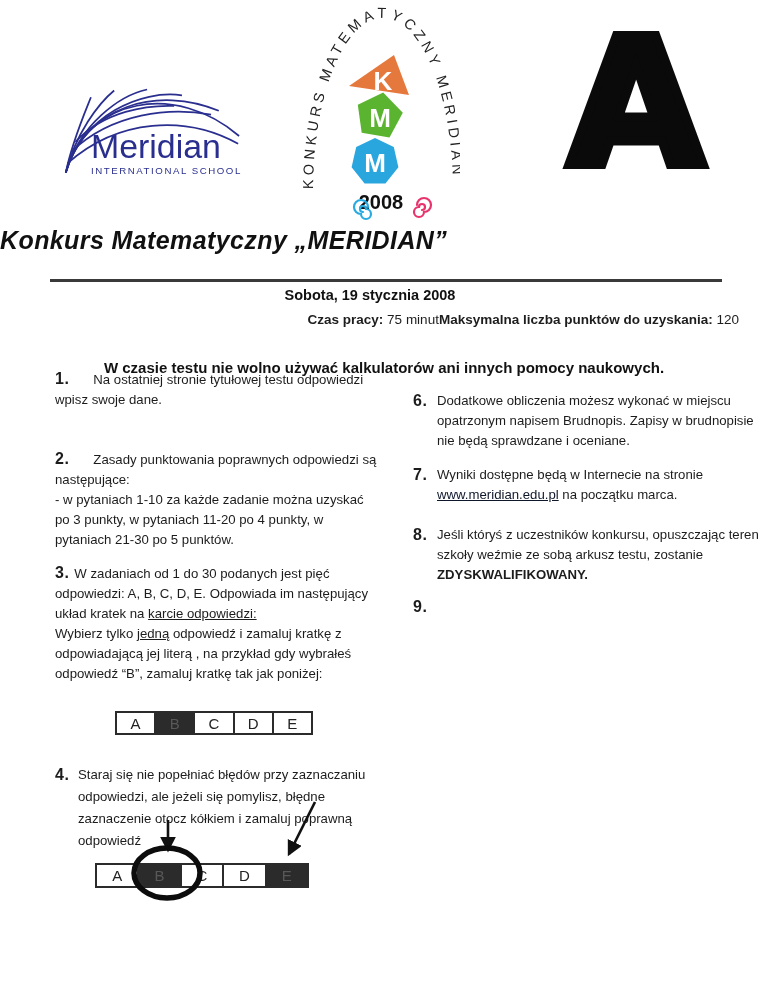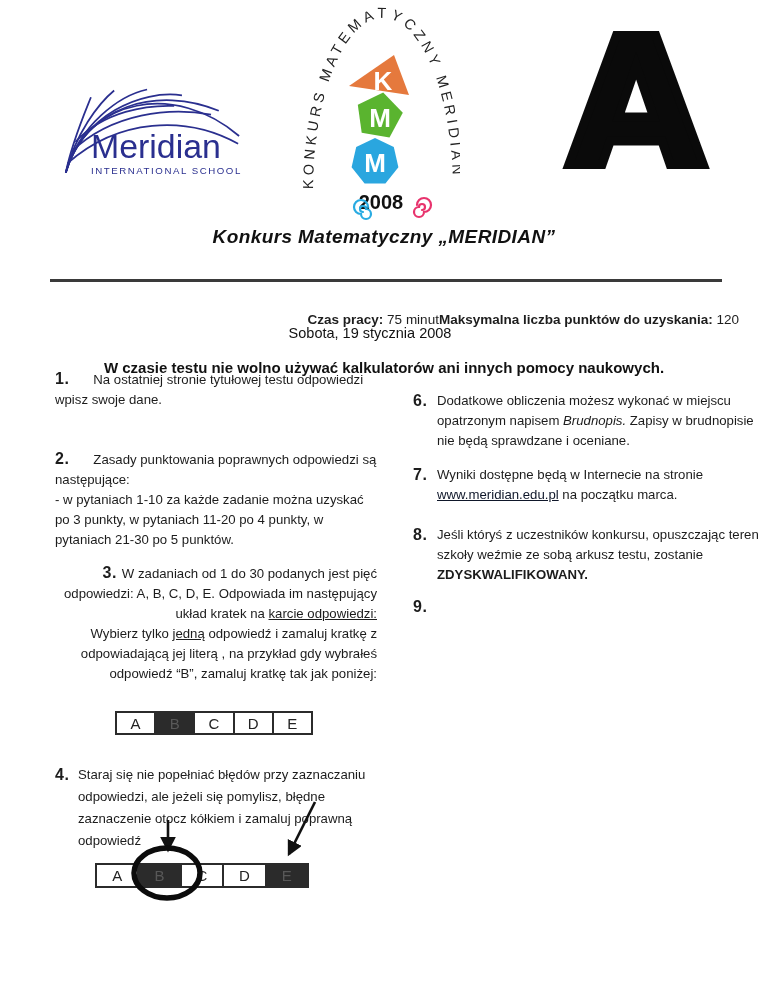--- a/index.html
+++ b/index.html
@@ -4,38 +4,38 @@
 <style>
   html,body{margin:0;padding:0;background:#e8e8e8;}
   .page{position:relative;width:768px;height:994px;background:#ffffff;margin:0 auto;
         font-family:"Liberation Sans",sans-serif;color:#1d1d1d;overflow:hidden;}
   .abs{position:absolute;}
 
   
   .variant{left:548px;top:16px;width:176px;text-align:center;
            font-family:"DejaVu Sans",sans-serif;font-weight:bold;font-size:176px;line-height:1;
            color:#0a0a0a;-webkit-text-stroke:9px #0a0a0a;letter-spacing:0;}
-  .doc-title{left:0;top:226px;width:768px;text-align:center;
-             font-size:19px;font-weight:bold;font-style:italic;letter-spacing:.4px;color:#111;}
+  .doc-title{left:0;top:226px;width:768px;text-align:left;
+             font-size:25px;font-weight:bold;font-style:italic;letter-spacing:.4px;color:#111;}
   .rule{left:50px;top:279px;width:672px;height:2.5px;background:#3a3a3a;}
-  .date-line{left:0;top:287px;width:740px;text-align:center;font-size:14.5px;font-weight:normal;color:#111;margin-top:38px;}
+  .date-line{left:0;top:287px;width:740px;text-align:center;font-size:14.5px;font-weight:bold;color:#111;}
   .info-row{left:57px;top:312px;width:682px;display:flex;justify-content:flex-end;font-size:13.5px;}
   .info-row b{font-weight:bold;}
   .warning{left:0;top:347px;width:768px;text-align:center;font-size:15px;font-weight:bold;color:#111;margin-top:12px;}
 
   
   .item{position:absolute;font-size:13.2px;line-height:20px;color:#1c1c1c;}
   .item .num{font-weight:bold;font-size:16px;letter-spacing:.5px;}
   .tab{display:inline-block;width:24px;}
   .tab-sm{display:inline-block;width:5px;}
   .hang{padding-left:23px;}
   .hang .num{position:absolute;left:0;top:0;}
   .lh22{line-height:22px;}
   .seg-u{text-decoration:underline;}
-  .seg-i{font-style:italic;}
+  .seg-i{}
   .seg-b{font-weight:bold;}
   .seg-l{color:#0f172a;text-decoration:underline;}
 
   
   .agrid{position:absolute;display:flex;}
   .agrid .cell{display:flex;align-items:center;justify-content:center;
                border:2px solid #2b2b2b;margin-left:-2px;background:#fff;
                font-size:15px;color:#222;}
   .agrid .cell:first-child{margin-left:0;}
   .agrid .cell.filled{background:#2b2b2b;color:#585858;}
@@ -98,21 +98,21 @@
   <div class="abs warning">W czasie testu nie wolno używać kalkulatorów ani innych pomocy naukowych.</div>
 
   <div class="item" style="left:55px;top:369px;width:320px;">
     <span class="num">1.</span><span class="tab"></span><span><span>Na ostatniej stronie tytułowej testu odpowiedzi wpisz swoje dane.</span></span>
   </div>
 
   <div class="item" style="left:55px;top:449px;width:322px;">
     <span class="num">2.</span><span class="tab"></span><span><span>Zasady punktowania poprawnych odpowiedzi są następujące:</span><br><span>- w pytaniach 1-10 za każde zadanie można uzyskać po 3 punkty, w pytaniach 11-20  po 4 punkty, w pytaniach 21-30 po 5 punktów.</span></span>
   </div>
 
-  <div class="item" style="left:55px;top:563px;width:322px;text-align:right;">
+  <div class="item" style="left:55px;top:563px;width:322px;">
     <span class="num">3.</span><span class="tab-sm"></span><span><span>W zadaniach od 1 do 30 podanych jest pięć odpowiedzi: A, B, C, D, E. Odpowiada im następujący układ kratek na </span><span class="seg-u">karcie odpowiedzi:</span><br><span>Wybierz tylko </span><span class="seg-u">jedną</span><span> odpowiedź i zamaluj kratkę z odpowiadającą jej literą , na przykład gdy wybrałeś odpowiedź “B”, zamaluj kratkę tak jak poniżej:</span></span>
   </div>
 
   <div class="agrid g1" style="left:115px;top:711px;">
       <div class="cell">
         <span>A</span>
       </div>
       <div class="cell filled">
         <span>B</span>
       </div>

